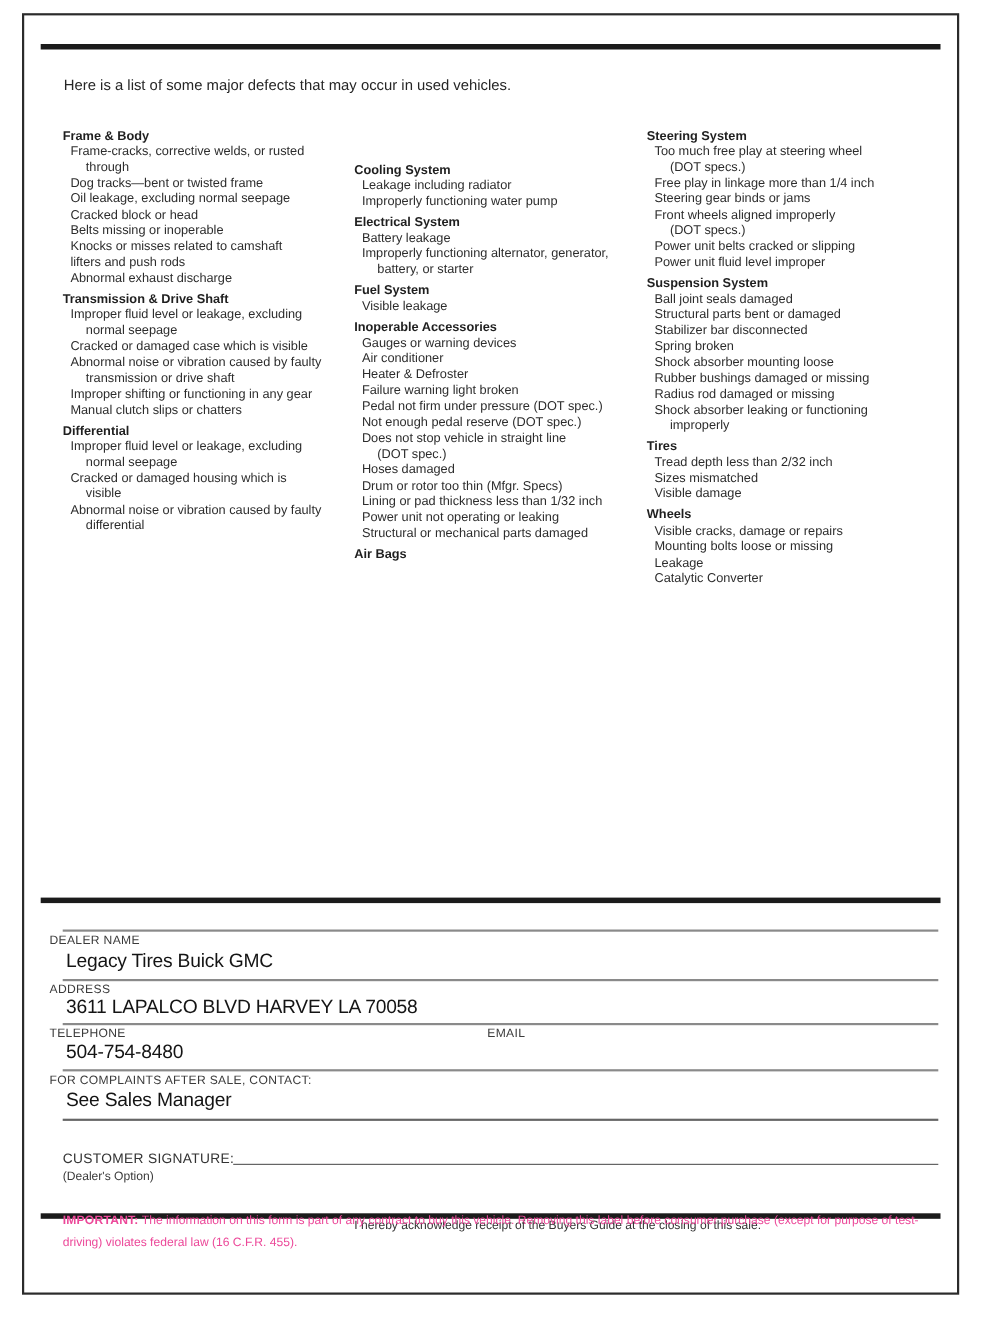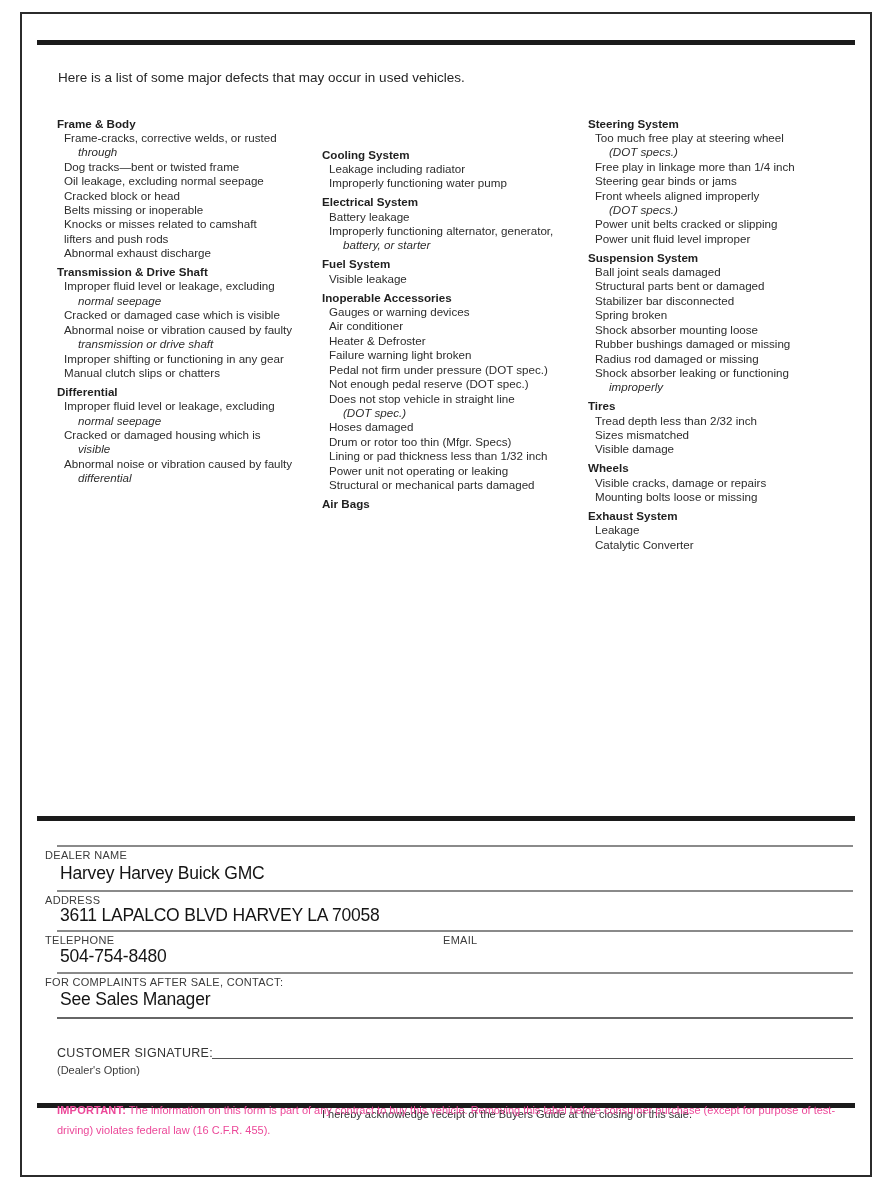--- a/index.html
+++ b/index.html
@@ -37,21 +37,21 @@
   .col { box-sizing:border-box; }
   .col-0 { width:265px; }
   .col-1 { width:266px;margin-top:31px; }
   .col-2 { width:265px; }
   .col div {
     font-size:11.6px; line-height:14.4px; color:#2c2c2c;
     white-space:nowrap;
   }
   .col .head { font-weight:bold; padding-top:4.5px; color:#1f1f1f; }
   .col .item { padding-left:7px; }
-  .col .cont { padding-left:21px;font-style:italic; }
+  .col .cont { padding-left:21px; }
 
   .form-line {
     position:absolute; left:57px; width:796px; height:2px;
     background:#8a8a8a;
   }
   .form-label {
     position:absolute; left:45px;
     font-size:11px; color:#3b3b3b; letter-spacing:.3px;
   }
   .form-value {
@@ -166,31 +166,30 @@
       <div class="item">Radius rod damaged or missing</div>
       <div class="item">Shock absorber leaking or functioning</div>
       <div class="cont">improperly</div>
       <div class="head">Tires</div>
       <div class="item">Tread depth less than 2/32 inch</div>
       <div class="item">Sizes mismatched</div>
       <div class="item">Visible damage</div>
       <div class="head">Wheels</div>
       <div class="item">Visible cracks, damage or repairs</div>
       <div class="item">Mounting bolts loose or missing</div>
-      <div class="head">Exhaust System</div>
       <div class="item">Leakage</div>
       <div class="item">Catalytic Converter</div>
     </div>
 </div>
 
 <div id="bar-mid" class="thick-bar"></div>
 
 <div class="form-line" style="top:845px"></div>
 <div class="form-label" style="top:849px">DEALER NAME</div>
-<div class="form-value" style="top:863px">Harvey Harvey Buick GMC</div>
+<div class="form-value" style="top:863px">Legacy Tires Buick GMC</div>
 
 <div class="form-line" style="top:890px"></div>
 <div class="form-label" style="top:894px">ADDRESS</div>
 <div class="form-value" style="top:905px">3611 LAPALCO BLVD HARVEY LA 70058</div>
 
 <div class="form-line" style="top:930px"></div>
 <div class="form-label" style="top:934px">TELEPHONE</div>
 <div class="form-label" style="top:934px; left:443px">EMAIL</div>
 <div class="form-value" style="top:946px">504-754-8480</div>
 

